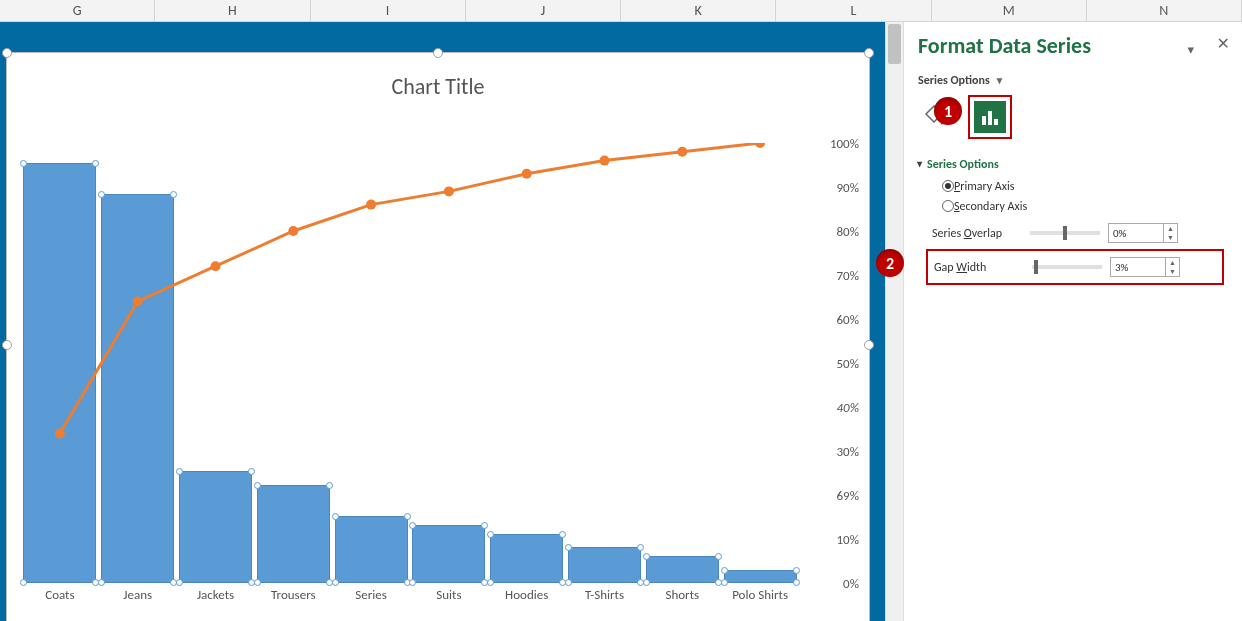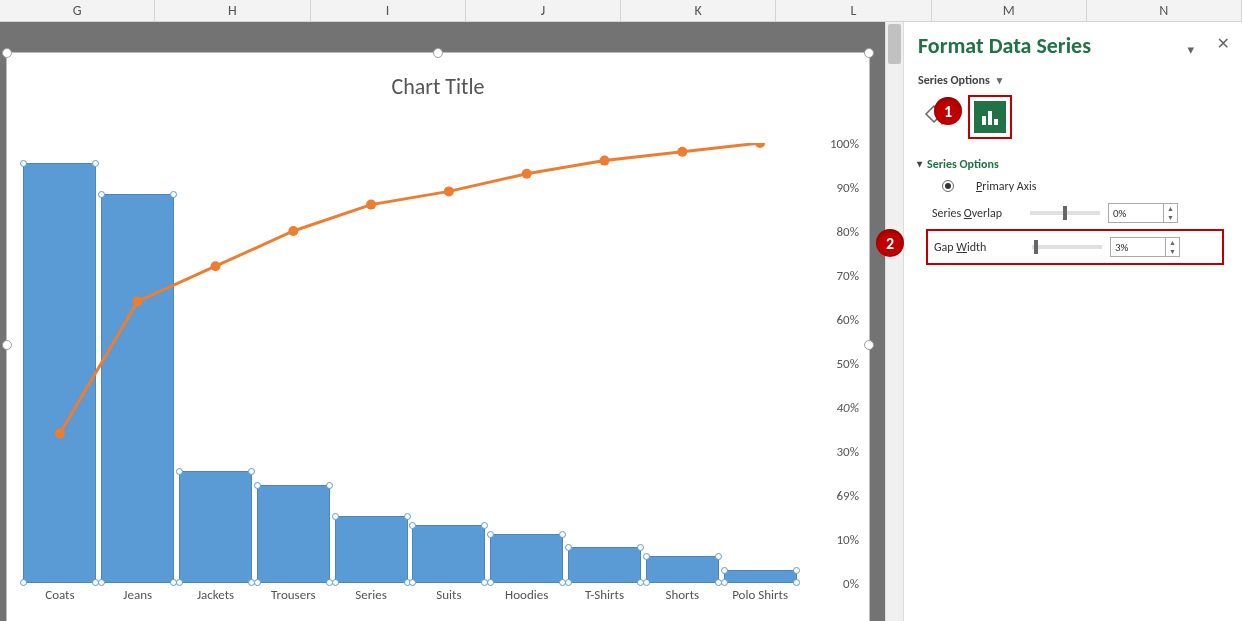--- a/index.html
+++ b/index.html
@@ -35,21 +35,21 @@
 
 .main {
   position: absolute;
   top: 22px; left: 0; right: 0; bottom: 0;
   display: flex;
 }
 .sheet-area {
   position: relative;
   width: 885px;
   height: 599px;
-  background: #737373;
+  background: #0369a1;
 }
 .vscroll {
   width: 18px;
   background: #f0f0f0;
   border-left: 1px solid #ddd;
   position: relative;
 }
 .vscroll .thumb {
   position: absolute;
   left: 2px; right: 2px;
@@ -234,21 +234,21 @@
 .collapse-header::before {
   content: "▸";
   display: inline-block;
   transform: rotate(90deg);
   margin-right: 4px;
   font-size: 10px;
   color: #444;
 }
 .field-group { margin-left: 14px; font-size: 12px; color: #333; }
 .field-label { margin-bottom: 6px; }
-.radio-row { display: flex; align-items: center; gap: 22px; margin-bottom: 6px; margin-left: 10px; }
+.radio-row { display: flex; align-items: center; gap: 0; margin-bottom: 6px; margin-left: 10px; }
 .radio {
   width: 12px; height: 12px;
   border: 1px solid #666;
   border-radius: 50%;
   position: relative;
 }
 .radio.checked::after {
   content: "";
   position: absolute;
   left: 2px; top: 2px;
@@ -483,20 +483,24 @@
       </div>
     </div>
 
     <div class="collapse-header">Series Options</div>
 
     <div class="field-group">
       <div class="radio-row">
         <div class="radio checked"></div>
         <span><span class="underline">P</span><span></span>rimary Axis</span>
       </div>
+      <div class="radio-row">
+        <div class="radio"></div>
+        <span><span class="underline">S</span>econdary Axis</span>
+      </div>
 
       <div class="slider-row" style="margin-top:10px">
         <div class="sl-label">Series <span class="underline">O</span>verlap</div>
         <div class="slider">
             <div class="knob" style="left:33px"></div>
           </div>
         <div class="spin">
           <div class="val">0%</div>
           <div class="arrows">
               <div class="ar">▲</div>

